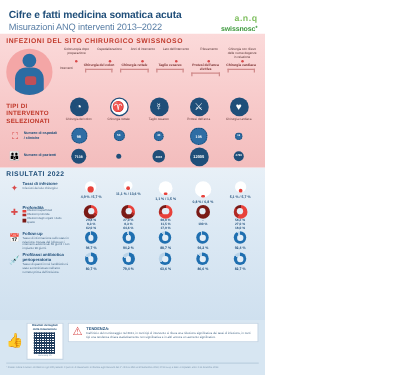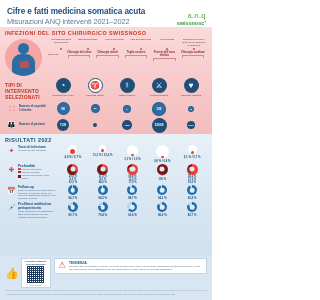--- a/index.html
+++ b/index.html
@@ -170,21 +170,21 @@
   }
 </style>
 </head>
 <body>
 
 <div class="poster">
 
   <div class="header">
     <div>
       <div class="title-main">Cifre e fatti medicina somatica acuta</div>
-      <div class="title-sub">Misurazioni ANQ interventi 2021–2022</div>
+      <div class="title-sub">Misurazioni ANQ interventi 2013–2022</div>
     </div>
     <div class="brand">
       <div class="brand-anq">a.n.q</div>
       <div class="brand-swn">swissnosc⁺</div>
     </div>
   </div>
 
   <div class="sec-infections">
     <div class="sec-title">INFEZIONI DEL SITO CHIRURGICO SWISSNOSO</div>
 

